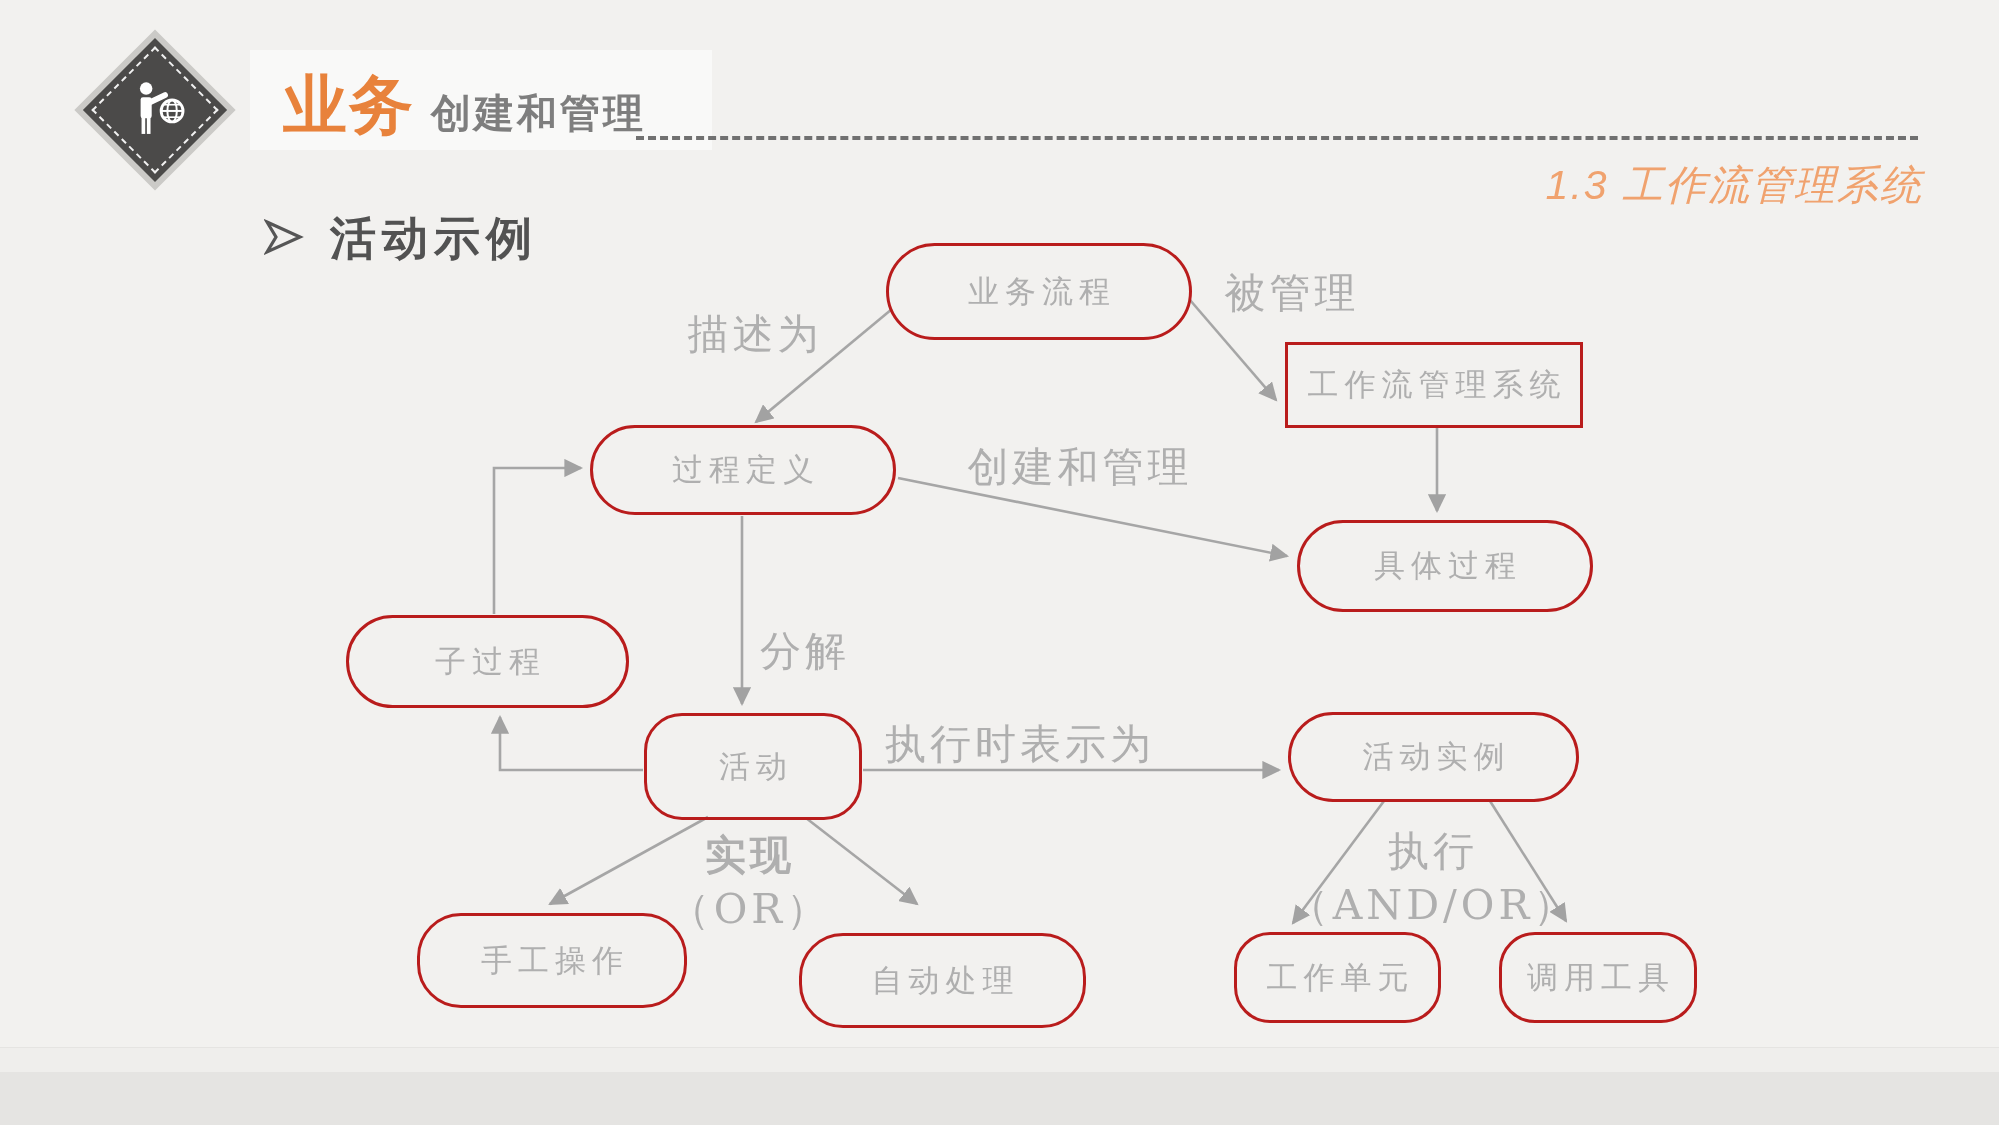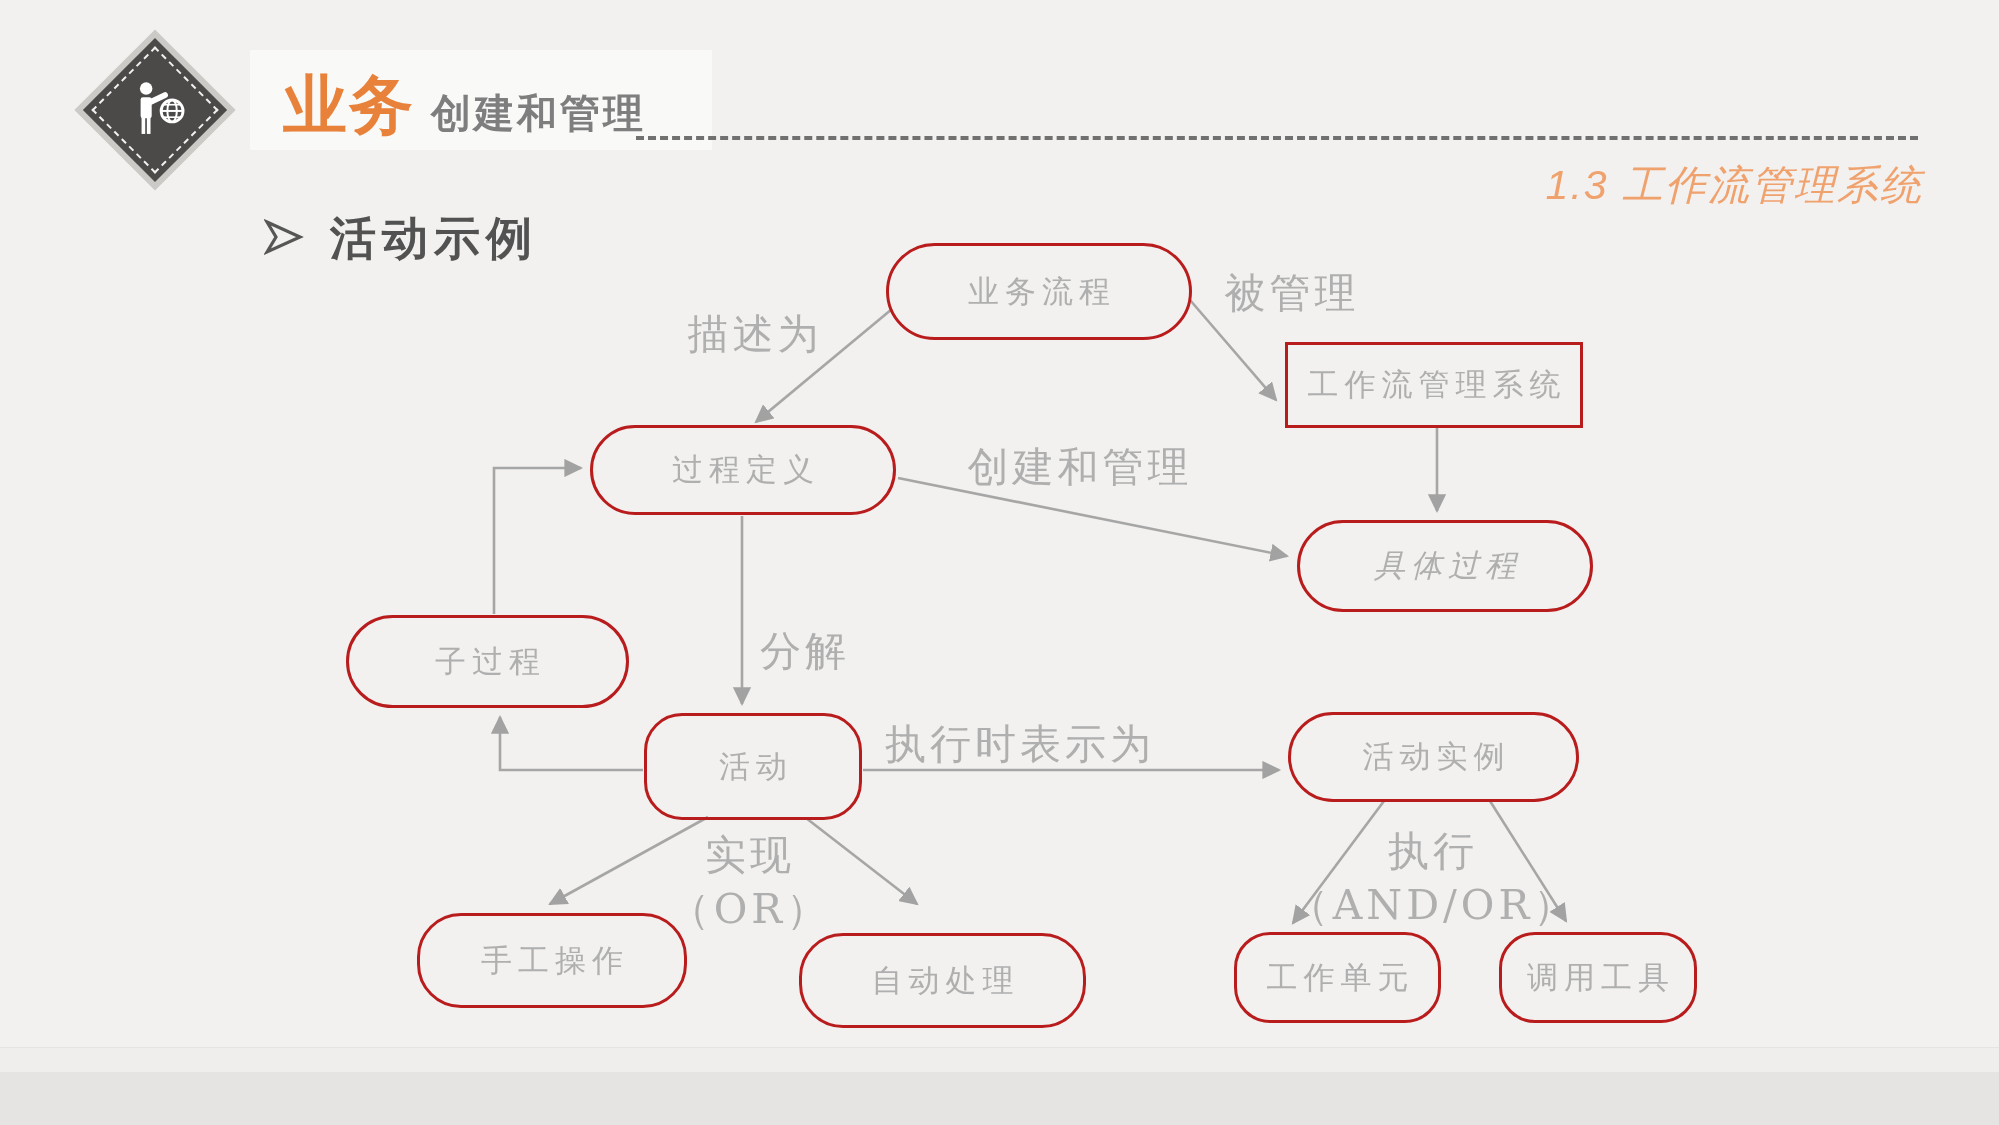--- a/index.html
+++ b/index.html
@@ -106,36 +106,36 @@
       <line x1="708" y1="817" x2="550" y2="904" marker-end="url(#arrow)"></line>
       <line x1="806" y1="818" x2="917" y2="904" marker-end="url(#arrow)"></line>
       <line x1="1384" y1="801" x2="1293" y2="923" marker-end="url(#arrow)"></line>
       <line x1="1490" y1="801" x2="1566" y2="921" marker-end="url(#arrow)"></line>
     </g>
   </svg>
 
   <div class="node" style="left:886px;top:243px;width:306px;height:97px;border-radius:49px;">业务流程</div>
   <div class="node" style="left:1285px;top:342px;width:298px;height:86px;border-radius:0;">工作流管理系统</div>
   <div class="node" style="left:590px;top:425px;width:306px;height:90px;border-radius:45px;">过程定义</div>
-  <div class="node" style="left:1297px;top:520px;width:296px;height:92px;border-radius:46px;font-style:italic;">具体过程</div>
+  <div class="node" style="left:1297px;top:520px;width:296px;height:92px;border-radius:46px;">具体过程</div>
   <div class="node" style="left:346px;top:615px;width:283px;height:93px;border-radius:47px;">子过程</div>
   <div class="node" style="left:644px;top:713px;width:218px;height:107px;border-radius:38px;">活动</div>
   <div class="node" style="left:1288px;top:712px;width:291px;height:90px;border-radius:45px;">活动实例</div>
   <div class="node" style="left:417px;top:913px;width:270px;height:95px;border-radius:44px;">手工操作</div>
   <div class="node" style="left:799px;top:933px;width:287px;height:95px;border-radius:44px;">自动处理</div>
   <div class="node" style="left:1234px;top:932px;width:207px;height:91px;border-radius:36px;">工作单元</div>
   <div class="node" style="left:1499px;top:932px;width:198px;height:91px;border-radius:36px;">调用工具</div>
 
   <div class="elabel" style="left:755px;top:334px;">描述为</div>
   <div class="elabel" style="left:1292px;top:293px;">被管理</div>
   <div class="elabel" style="left:1080px;top:467px;">创建和管理</div>
   <div class="elabel" style="left:805px;top:651px;">分解</div>
   <div class="elabel" style="left:1020px;top:744px;">执行时表示为</div>
   <div class="elabel" style="left:750px;top:882px;">
-    <span style="display:block;">实现</span>
+    <span style="display:block;font-weight:bold;">实现</span>
     <span style="display:block;">（OR）</span>
   </div>
   <div class="elabel" style="left:1433px;top:878px;">
     <span style="display:block;">执行</span>
     <span style="display:block;">（AND/OR）</span>
   </div>
 
 </div>
 
 </body></html>

